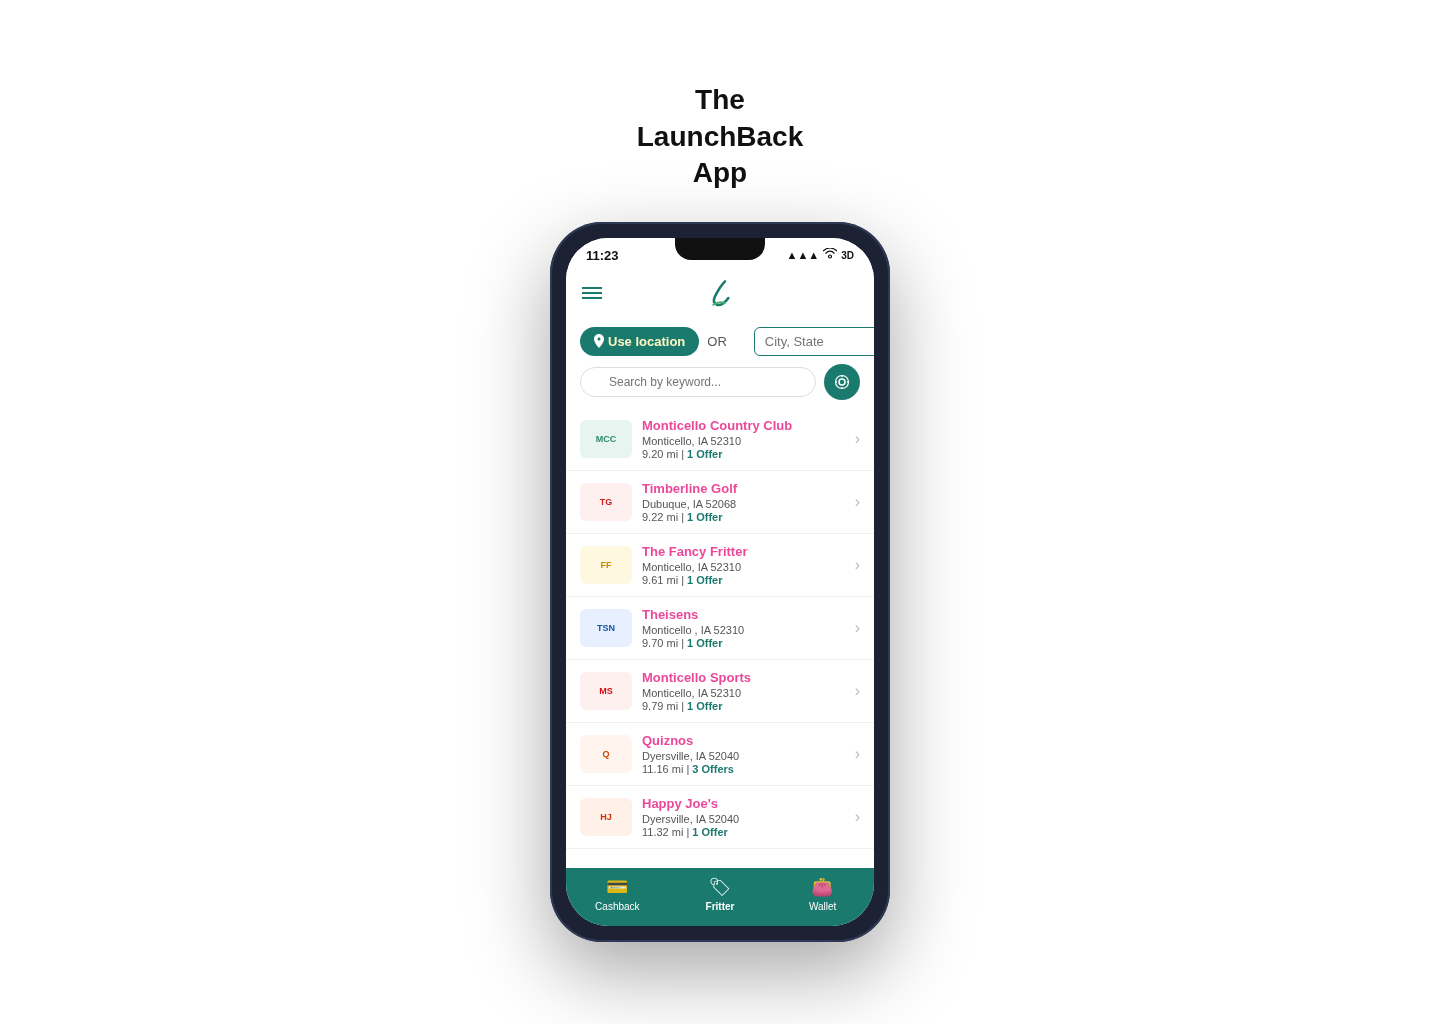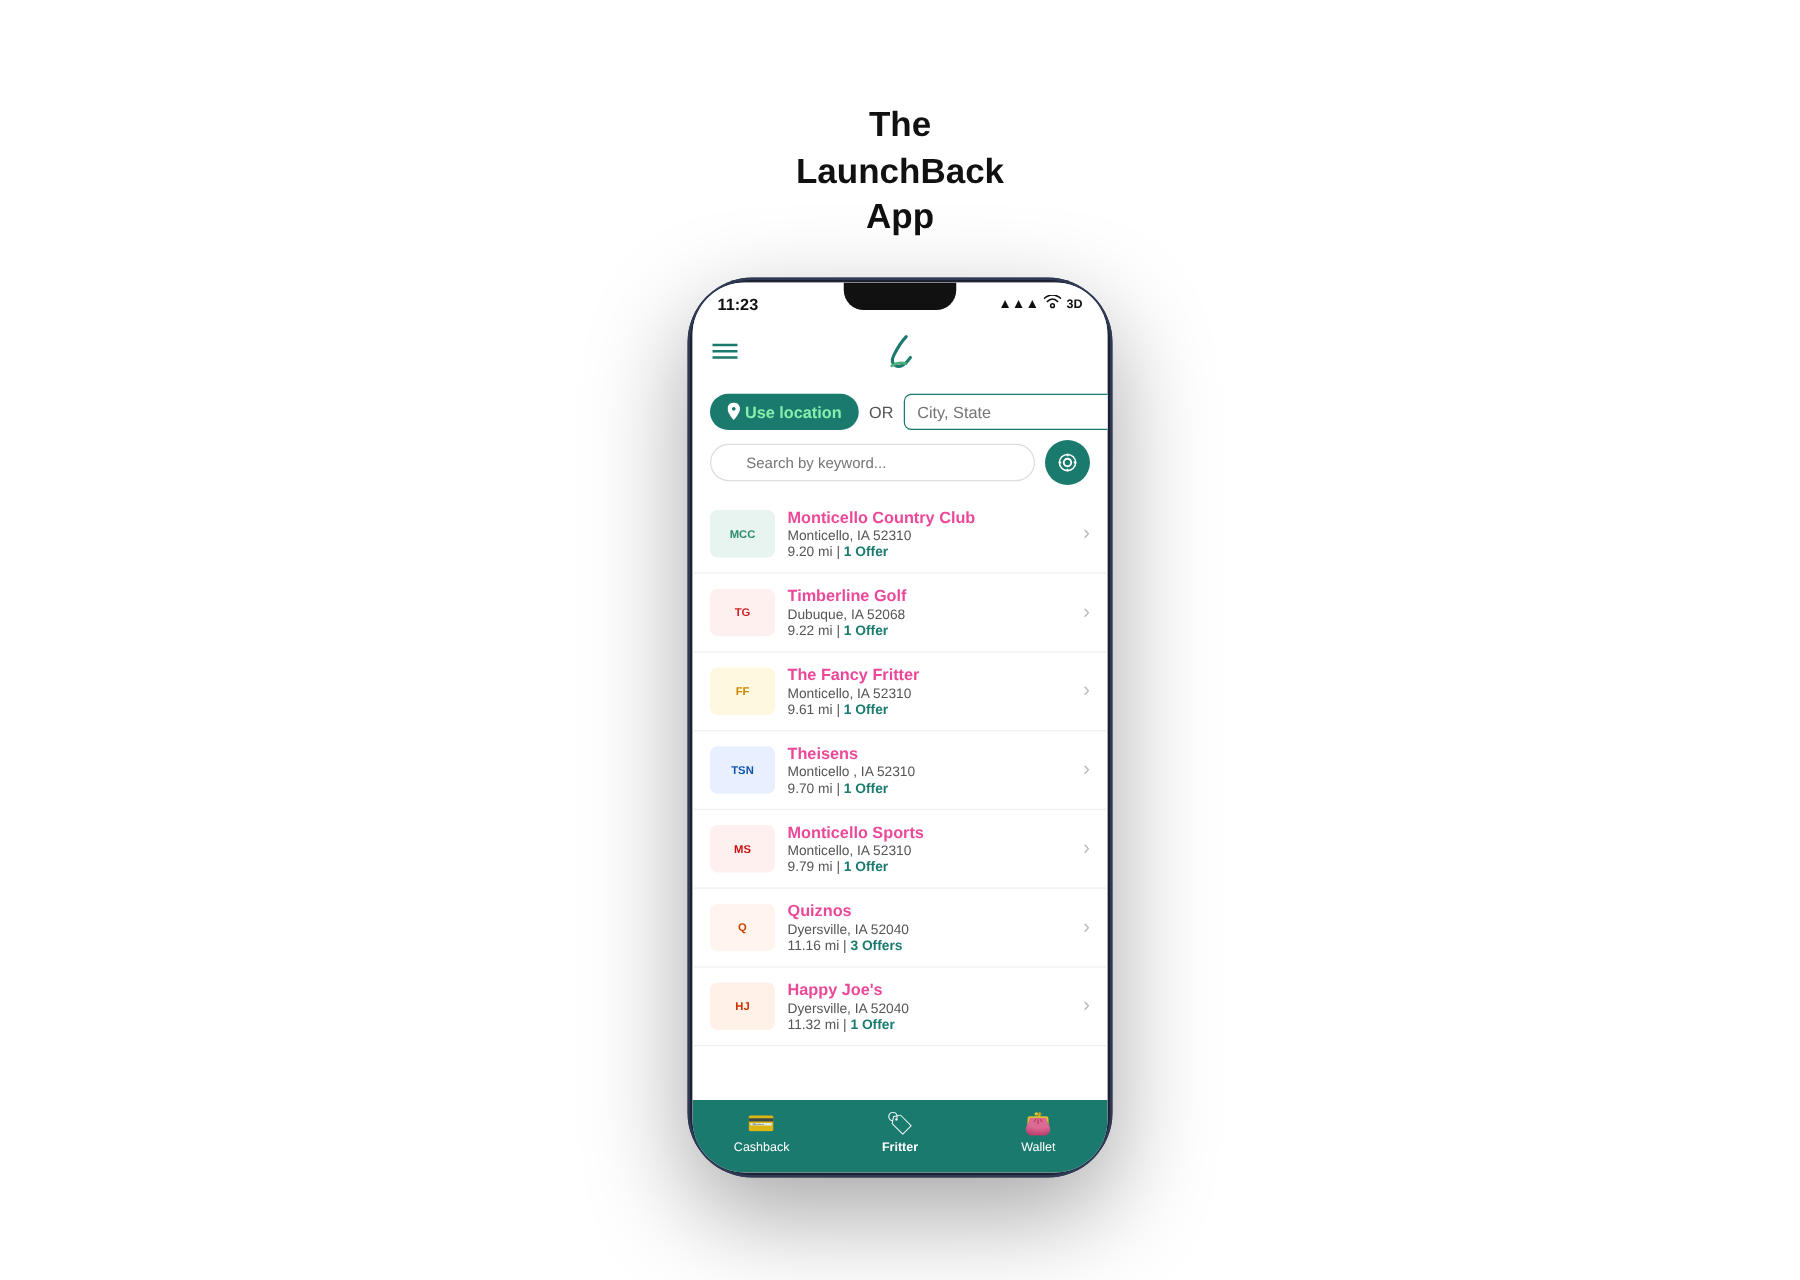--- a/index.html
+++ b/index.html
@@ -23,21 +23,21 @@
     }
 
     
     .phone-shell {
       width: 340px;
       height: 720px;
       background: #1c2233;
       border-radius: 52px;
       position: relative;
       box-shadow: 0 30px 80px rgba(0,0,0,0.35), inset 0 0 0 2px #2e3a55;
-      padding: 4px;
+      padding: 16px;
     }
 
     .phone-screen {
       width: 100%;
       height: 100%;
       background: #fff;
       border-radius: 42px;
       overflow: hidden;
       display: flex;
       flex-direction: column;
@@ -119,21 +119,21 @@
 
     .location-row {
       display: flex;
       align-items: center;
       gap: 8px;
       margin-bottom: 8px;
     }
 
     .use-location-btn {
       background: #1a7a6e;
-      color: #86efac;
+      color: #fef9c3;
       border: none;
       border-radius: 20px;
       padding: 7px 14px;
       font-size: 13px;
       font-weight: 600;
       cursor: pointer;
       display: flex;
       align-items: center;
       gap: 4px;
       white-space: nowrap;
@@ -146,20 +146,21 @@
     }
 
     .city-state-input {
       flex: 1;
       border: 1.5px solid #1a7a6e;
       border-radius: 6px;
       padding: 6px 10px;
       font-size: 13px;
       color: #888;
       outline: none;
+      margin-left: 19px;
     }
 
     .keyword-row {
       display: flex;
       align-items: center;
       gap: 8px;
     }
 
     .keyword-input {
       flex: 1;

